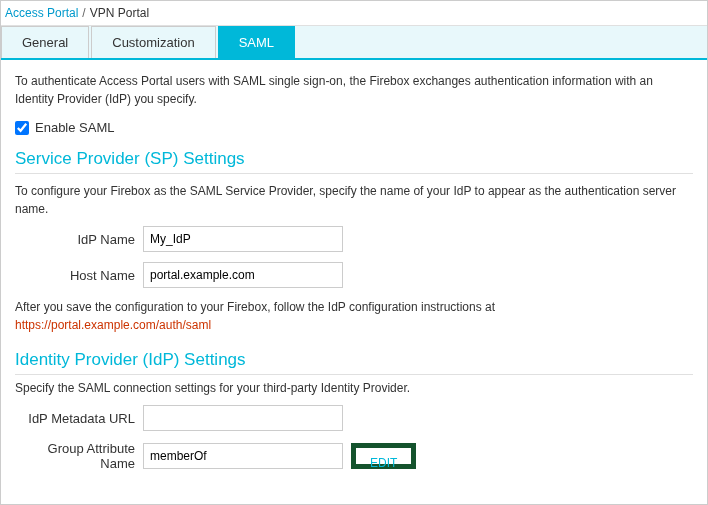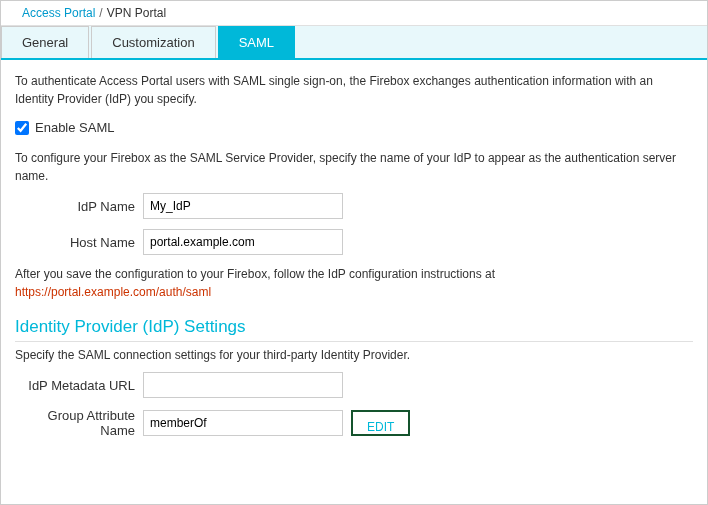--- a/index.html
+++ b/index.html
@@ -15,21 +15,21 @@
     .window {
       width: 708px;
       min-height: 505px;
       background: #fff;
       border: 1px solid #ccc;
       display: flex;
       flex-direction: column;
     }
     .breadcrumb {
       display: flex;
-      padding: 5px 21px;
+      padding: 5px 4px;
       background: #fff;
       font-size: 12px;
       border-bottom: 1px solid #e0e0e0;
       gap: 4px;
     }
     .breadcrumb-link {
       color: #0099cc;
       text-decoration: none;
       cursor: pointer;
     }
@@ -142,21 +142,21 @@
       border-bottom: 1px solid #e0e0e0;
       padding-bottom: 4px;
     }
     .idp-desc {
       font-size: 12px;
       color: #333;
       margin-bottom: 10px;
     }
     .edit-btn {
       background: #fff;
-      border: 2px solid #14532d;
+      border: 5px solid #14532d;
       color: #00b8d9;
       padding: 8px 14px;
       cursor: pointer;
       font-size: 12px;
       height: 26px;
     }
   </style>
 </head>
 <body>
 
@@ -176,20 +176,21 @@
 
   <div class="content">
 
     <div class="description">To authenticate Access Portal users with SAML single sign-on, the Firebox exchanges authentication information with an Identity Provider (IdP) you specify.</div>
 
     <div class="checkbox-row">
       <input type="checkbox" checked="" style="">
       <span class="checkbox-label">Enable SAML</span>
     </div>
 
+    <h2 class="section-title">Service Provider (SP) Settings</h2>
     <div class="field-desc">To configure your Firebox as the SAML Service Provider, specify the name of your IdP to appear as the authentication server name.</div>
 
     <div class="field-row">
       <label class="field-label">IdP Name</label>
       <input class="field-input" type="text" value="My_IdP" style="">
     </div>
 
 
     <div class="field-row">
       <label class="field-label">Host Name</label>

